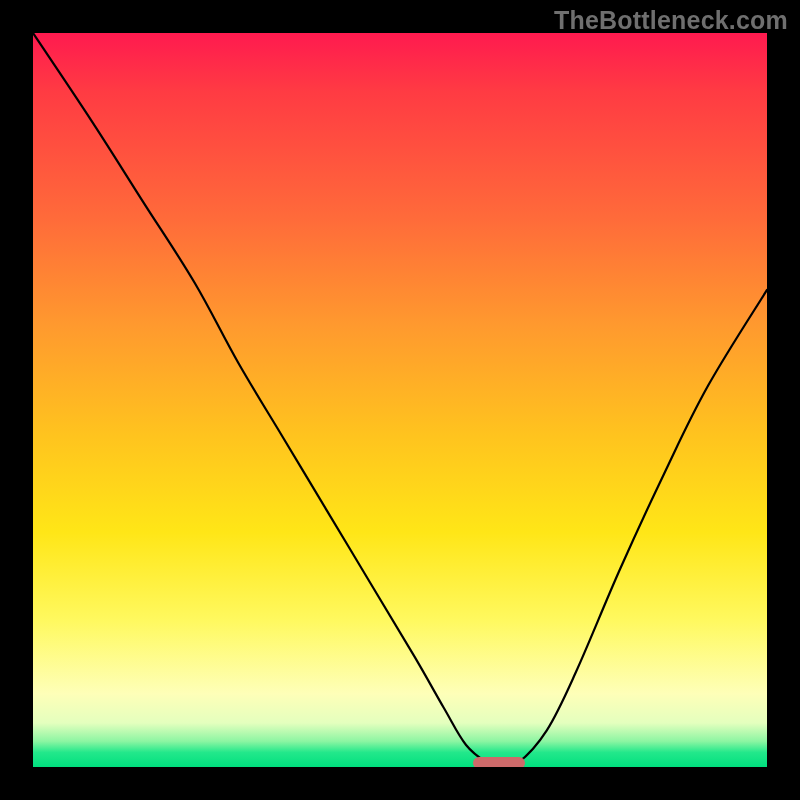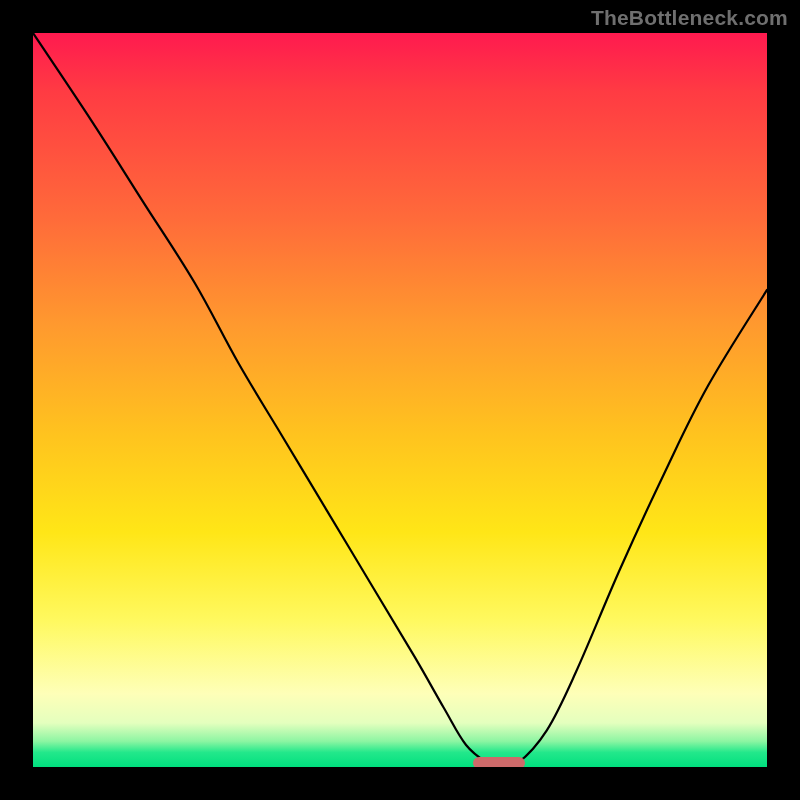--- a/index.html
+++ b/index.html
@@ -51,21 +51,21 @@
     position: absolute;
     height: 12px;
     border-radius: 6px;
     background: #cd6a6a;
   }
   .watermark {
     position: absolute;
     top: 6px;
     right: 12px;
     font-family: Arial, Helvetica, sans-serif;
-    font-size: 21px;
+    font-size: 25px;
     font-weight: 600;
     color: #6f6f6f;
     letter-spacing: 0.2px;
     user-select: none;
   }
 </style>
 </head>
 <body>
 
 <div class="frame">

